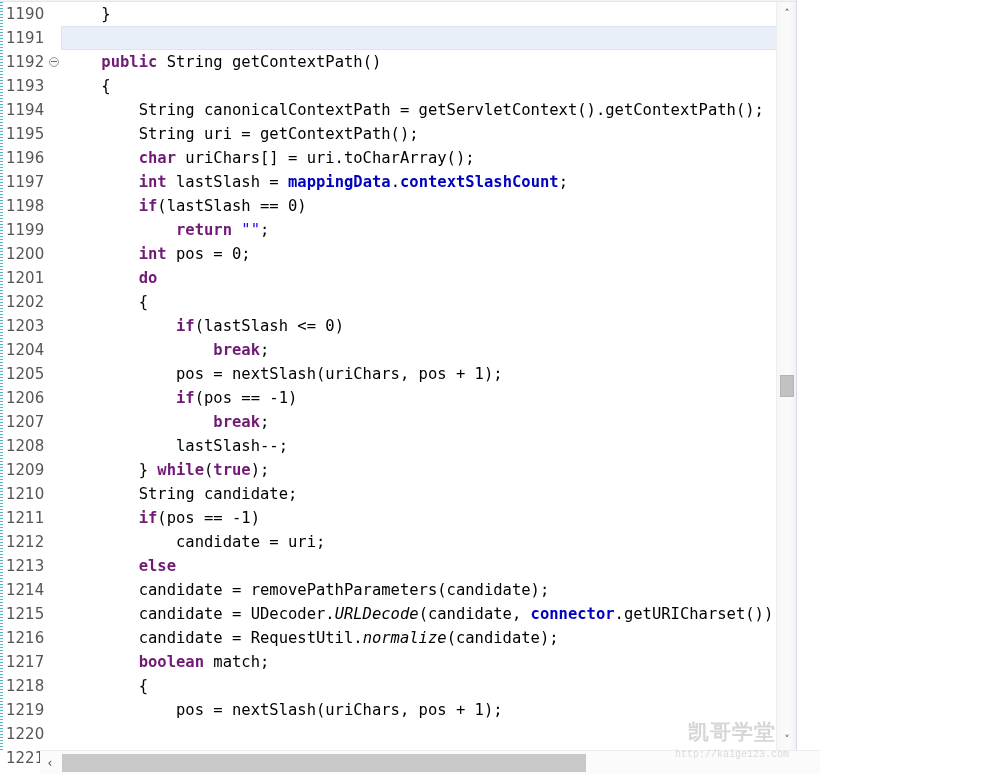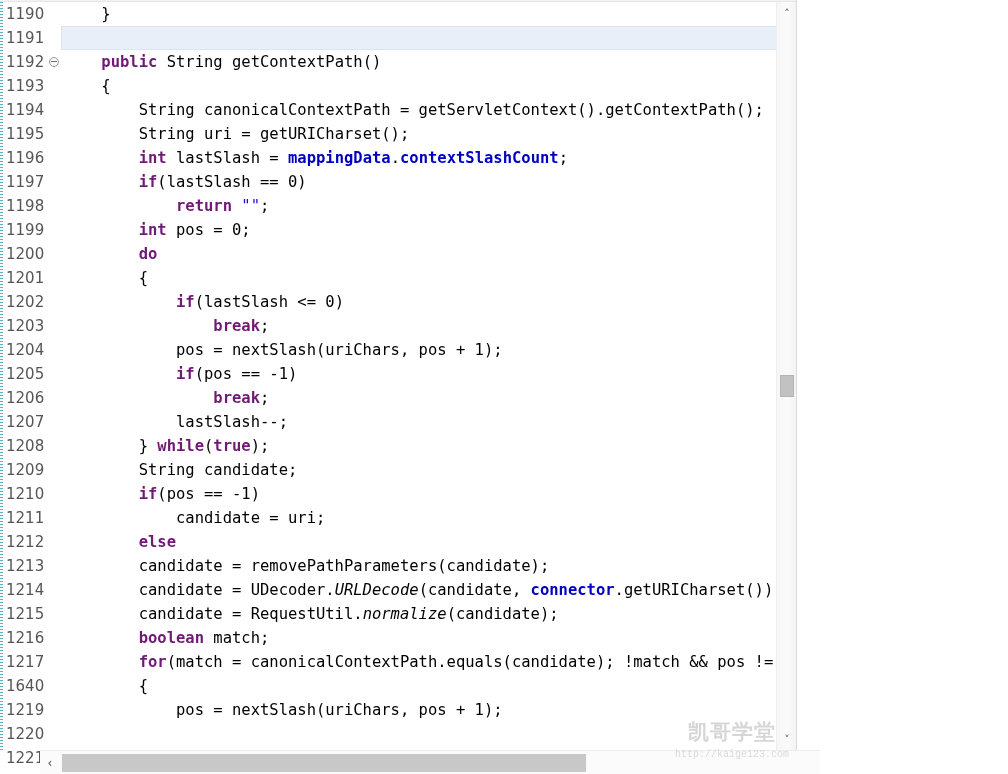--- a/index.html
+++ b/index.html
@@ -181,35 +181,36 @@
       <div class="gutter-line"><span>1208</span></div>
       <div class="gutter-line"><span>1209</span></div>
       <div class="gutter-line"><span>1210</span></div>
       <div class="gutter-line"><span>1211</span></div>
       <div class="gutter-line"><span>1212</span></div>
       <div class="gutter-line"><span>1213</span></div>
       <div class="gutter-line"><span>1214</span></div>
       <div class="gutter-line"><span>1215</span></div>
       <div class="gutter-line"><span>1216</span></div>
       <div class="gutter-line"><span>1217</span></div>
-      <div class="gutter-line"><span>1640</span></div>
+      <div class="gutter-line"><span>1218</span></div>
       <div class="gutter-line"><span>1219</span></div>
       <div class="gutter-line"><span>1220</span></div>
       <div class="gutter-line"><span>1221</span></div>
     </div>
 
   <div class="gutter-sep"></div>
 
   <div class="code-area" id="code-area">
       <div class="code-line"><span class="pln">    }</span></div>
       <div class="code-line current">&nbsp;</div>
       <div class="code-line"><span class="pln">    </span><span class="kw">public</span><span class="pln"> </span><span class="pln">String</span><span class="pln"> getContextPath()</span></div>
       <div class="code-line"><span class="pln">    {</span></div>
       <div class="code-line"><span class="pln">        </span><span class="pln">String</span><span class="pln"> canonicalContextPath = getServletContext().getContextPath();</span></div>
-      <div class="code-line"><span class="pln">        </span><span class="pln">String</span><span class="pln"> uri = getURICharset();</span></div>
+      <div class="code-line"><span class="pln">        </span><span class="pln">String</span><span class="pln"> uri = getContextPath();</span></div>
+      <div class="code-line"><span class="pln">        </span><span class="kw">char</span><span class="pln"> uriChars[] = uri.toCharArray();</span></div>
       <div class="code-line"><span class="pln">        </span><span class="kw">int</span><span class="pln"> lastSlash = </span><span class="fld">mappingData</span><span class="pln">.</span><span class="fld">contextSlashCount</span><span class="pln">;</span></div>
       <div class="code-line"><span class="pln">        </span><span class="kw">if</span><span class="pln">(lastSlash == </span><span class="pln">0</span><span class="pln">)</span></div>
       <div class="code-line"><span class="pln">            </span><span class="kw">return</span><span class="pln"> </span><span class="str">""</span><span class="pln">;</span></div>
       <div class="code-line"><span class="pln">        </span><span class="kw">int</span><span class="pln"> pos = </span><span class="pln">0</span><span class="pln">;</span></div>
       <div class="code-line"><span class="pln">        </span><span class="kw">do</span></div>
       <div class="code-line"><span class="pln">        {</span></div>
       <div class="code-line"><span class="pln">            </span><span class="kw">if</span><span class="pln">(lastSlash &lt;= </span><span class="pln">0</span><span class="pln">)</span></div>
       <div class="code-line"><span class="pln">                </span><span class="kw">break</span><span class="pln">;</span></div>
       <div class="code-line"><span class="pln">            pos = nextSlash(uriChars, pos + </span><span class="pln">1</span><span class="pln">);</span></div>
       <div class="code-line"><span class="pln">            </span><span class="kw">if</span><span class="pln">(pos == -</span><span class="pln">1</span><span class="pln">)</span></div>
@@ -217,21 +218,20 @@
       <div class="code-line"><span class="pln">            lastSlash--;</span></div>
       <div class="code-line"><span class="pln">        } </span><span class="kw">while</span><span class="pln">(</span><span class="kw">true</span><span class="pln">);</span></div>
       <div class="code-line"><span class="pln">        </span><span class="pln">String</span><span class="pln"> candidate;</span></div>
       <div class="code-line"><span class="pln">        </span><span class="kw">if</span><span class="pln">(pos == -</span><span class="pln">1</span><span class="pln">)</span></div>
       <div class="code-line"><span class="pln">            candidate = uri;</span></div>
       <div class="code-line"><span class="pln">        </span><span class="kw">else</span></div>
       <div class="code-line"><span class="pln">        candidate = removePathParameters(candidate);</span></div>
       <div class="code-line"><span class="pln">        candidate = UDecoder.</span><span class="stat">URLDecode</span><span class="pln">(candidate, </span><span class="fld">connector</span><span class="pln">.getURICharset())</span></div>
       <div class="code-line"><span class="pln">        candidate = RequestUtil.</span><span class="stat">normalize</span><span class="pln">(candidate);</span></div>
       <div class="code-line"><span class="pln">        </span><span class="kw">boolean</span><span class="pln"> match;</span></div>
-      <div class="code-line"><span class="pln">        </span><span class="kw">for</span><span class="pln">(match = canonicalContextPath.equals(candidate); !match &amp;&amp; pos !=</span></div>
       <div class="code-line"><span class="pln">        {</span></div>
       <div class="code-line"><span class="pln">            pos = nextSlash(uriChars, pos + 1);</span></div>
     </div>
 
   <div class="right-strip"></div>
 
   <div class="vscroll">
     <div class="arrow-up">˄</div>
     <div class="thumb"></div>
     <div class="arrow-down">˅</div>

